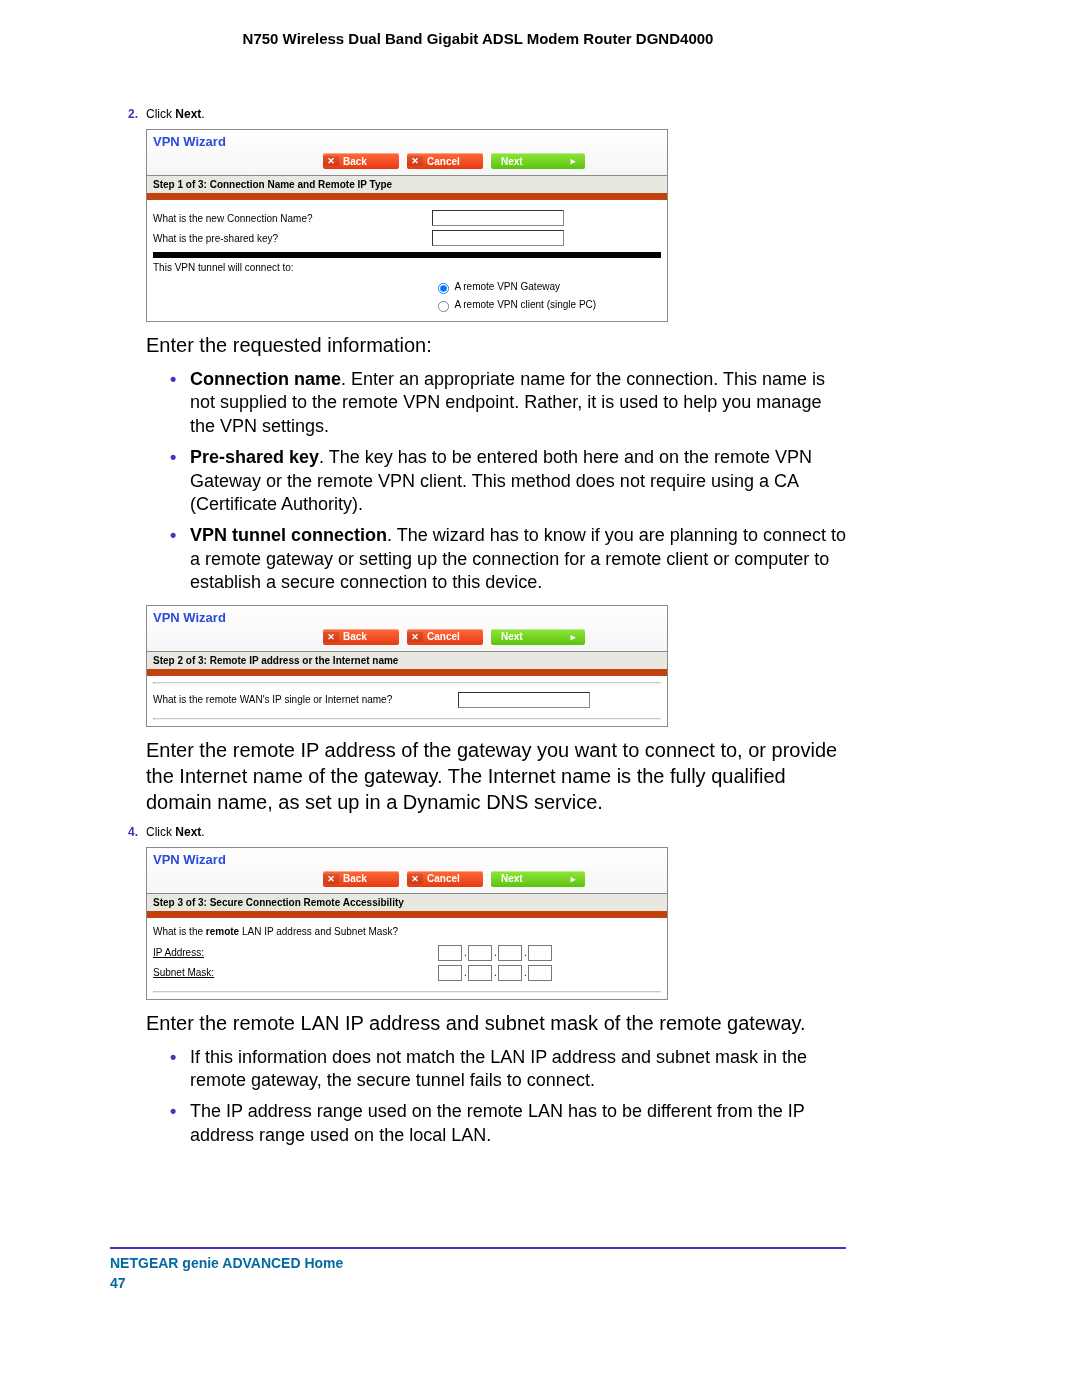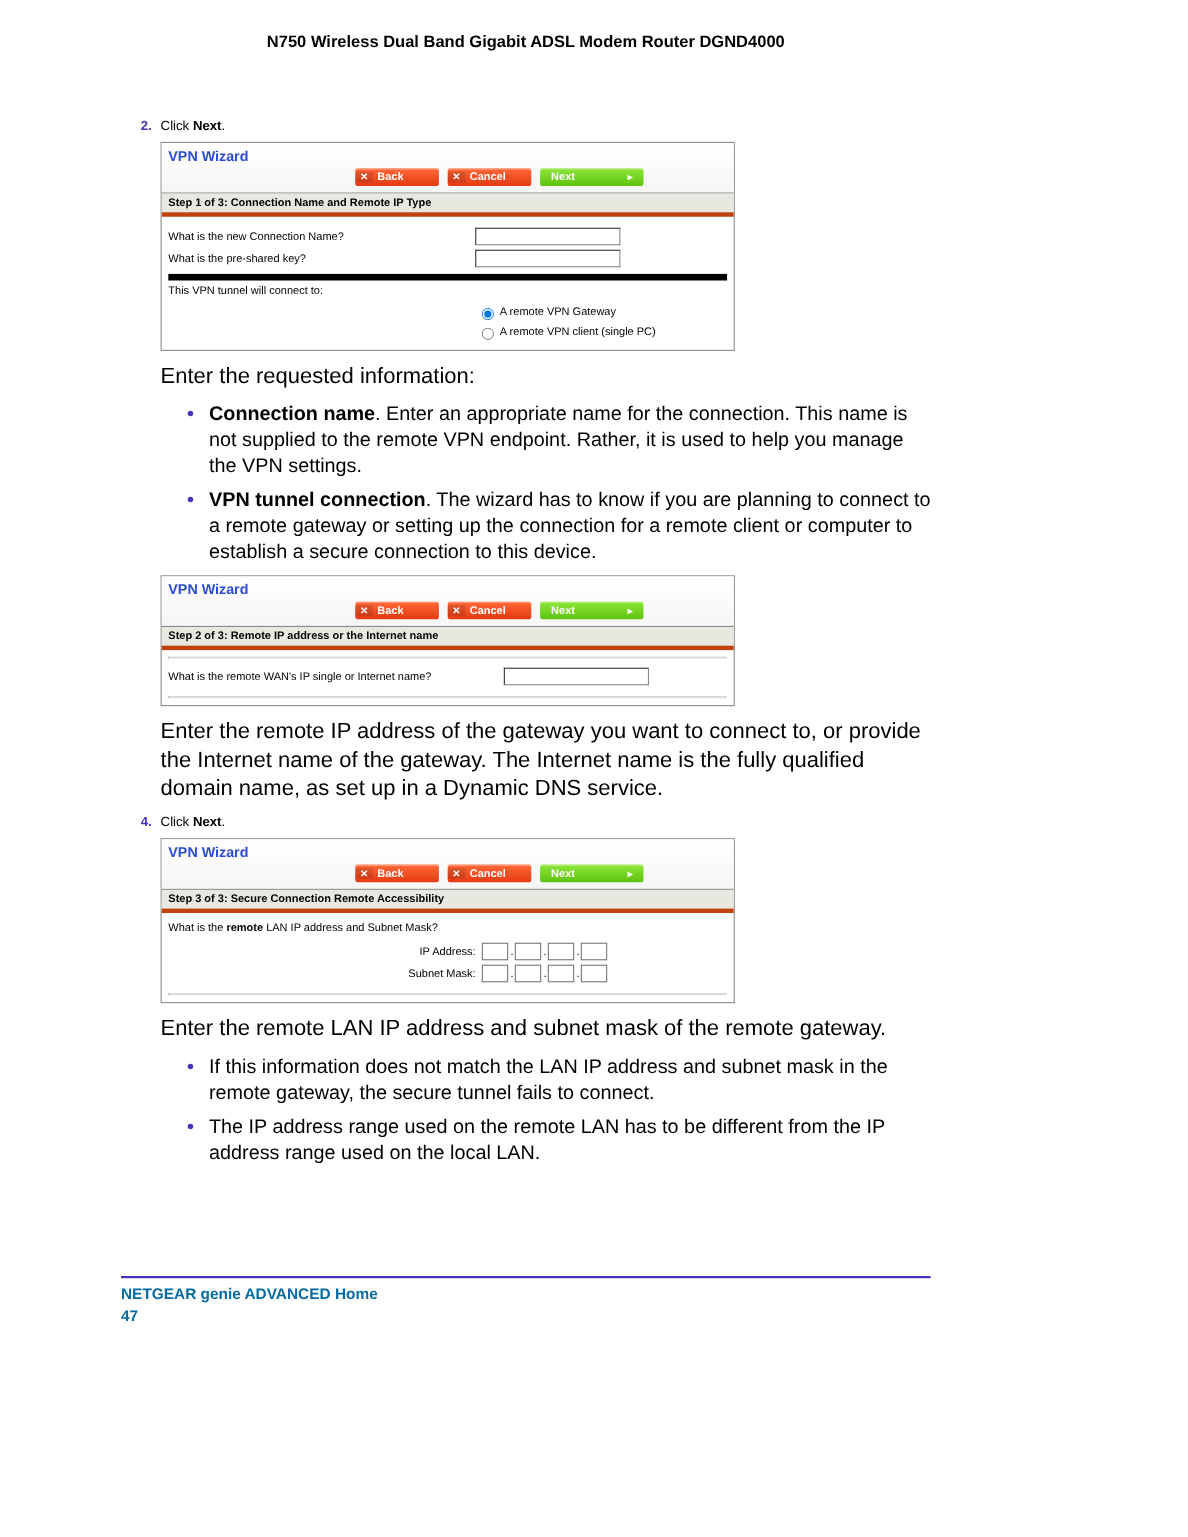--- a/index.html
+++ b/index.html
@@ -96,34 +96,34 @@
   }
   .wbtn.red { background: linear-gradient(#ff6a3a,#e63a12); }
   .wbtn.red .ic { background: rgba(0,0,0,.12); }
   .wbtn.green { background: linear-gradient(#8fe63a,#5dc20f); min-width: 80px; justify-content: space-between; padding: 0 4px 0 10px;}
   .wbtn.green .ic { margin: 0 0 0 4px; }
   .wizard .stepbar {
     background:#e8e8e0;
     font-weight: bold;
     font-size: 10px;
     padding: 3px 6px;
-    border-bottom: 4px solid #c2410c;
+    border-bottom: 7px solid #c2410c;
   }
   .inner-divider { border-top: 1px solid #c8c8c8; margin: 0; }
   .wizard .content { padding: 6px; }
   .form-row { display:flex; align-items:center; font-size: 10px; margin: 4px 0; }
   .form-row .lbl { flex: 0 0 55%; }
   .tinput { width: 130px; height: 14px; border: 1px inset #888; background:#fff; }
   .radset { padding-left: 55%; font-size: 10px; margin-top: 6px;}
   .radset label { display:block; margin: 2px 0; }
   .radset input { vertical-align: middle; margin-right: 4px; transform: scale(.85);}
   .ip-oct { display:inline-block; width:22px; height:14px; border:1px solid #777; background:#fff; vertical-align:middle;}
   .ip-dot { display:inline-block; width:6px; text-align:center;}
   .ip-row { display:flex; align-items:center; font-size:10px; margin:4px 0 4px 0;}
-  .ip-row .lbl { width: 55%; text-align:right; padding-right:6px;}
+  .ip-row .lbl { width: 55%; text-align:left; padding-right:6px;text-decoration:underline;}
   .wizard .content.sep-top { border-top: 6px solid #000000; margin-top:6px; padding-top:6px;}
   .footer-rule {
     border: none;
     border-top: 2px solid #4a2fbf;
     margin: 100px 0 6px 0;
   }
   .footer {
     text-align: left;
     font-size: 14px;
     font-weight: bold;
@@ -179,20 +179,21 @@
           <label><input type="radio" style=""><span>A remote VPN client (single PC)</span></label>
         </div>
       </div>
     </div>
   </div>
 
   <div class="body-text">Enter the requested information:</div>
 
   <ul class="bullets">
     <li><span class="bold">Connection name</span><span>. Enter an appropriate name for the connection. This name is not supplied to the remote VPN endpoint. Rather, it is used to help you manage the VPN settings.</span></li>
+    <li><span class="bold">Pre-shared key</span><span>. The key has to be entered both here and on the remote VPN Gateway or the remote VPN client. This method does not require using a CA (Certificate Authority).</span></li>
     <li><span class="bold">VPN tunnel connection</span><span>. The wizard has to know if you are planning to connect to a remote gateway or setting up the connection for a remote client or computer to establish a secure connection to this device.</span></li>
   </ul>
 
 
   <div class="wizard">
     <div class="titlebar">
       <div class="wiz-title">VPN Wizard</div>
       <div class="btnrow">
         <span class="wbtn red">
             <span class="ic">✕</span>

